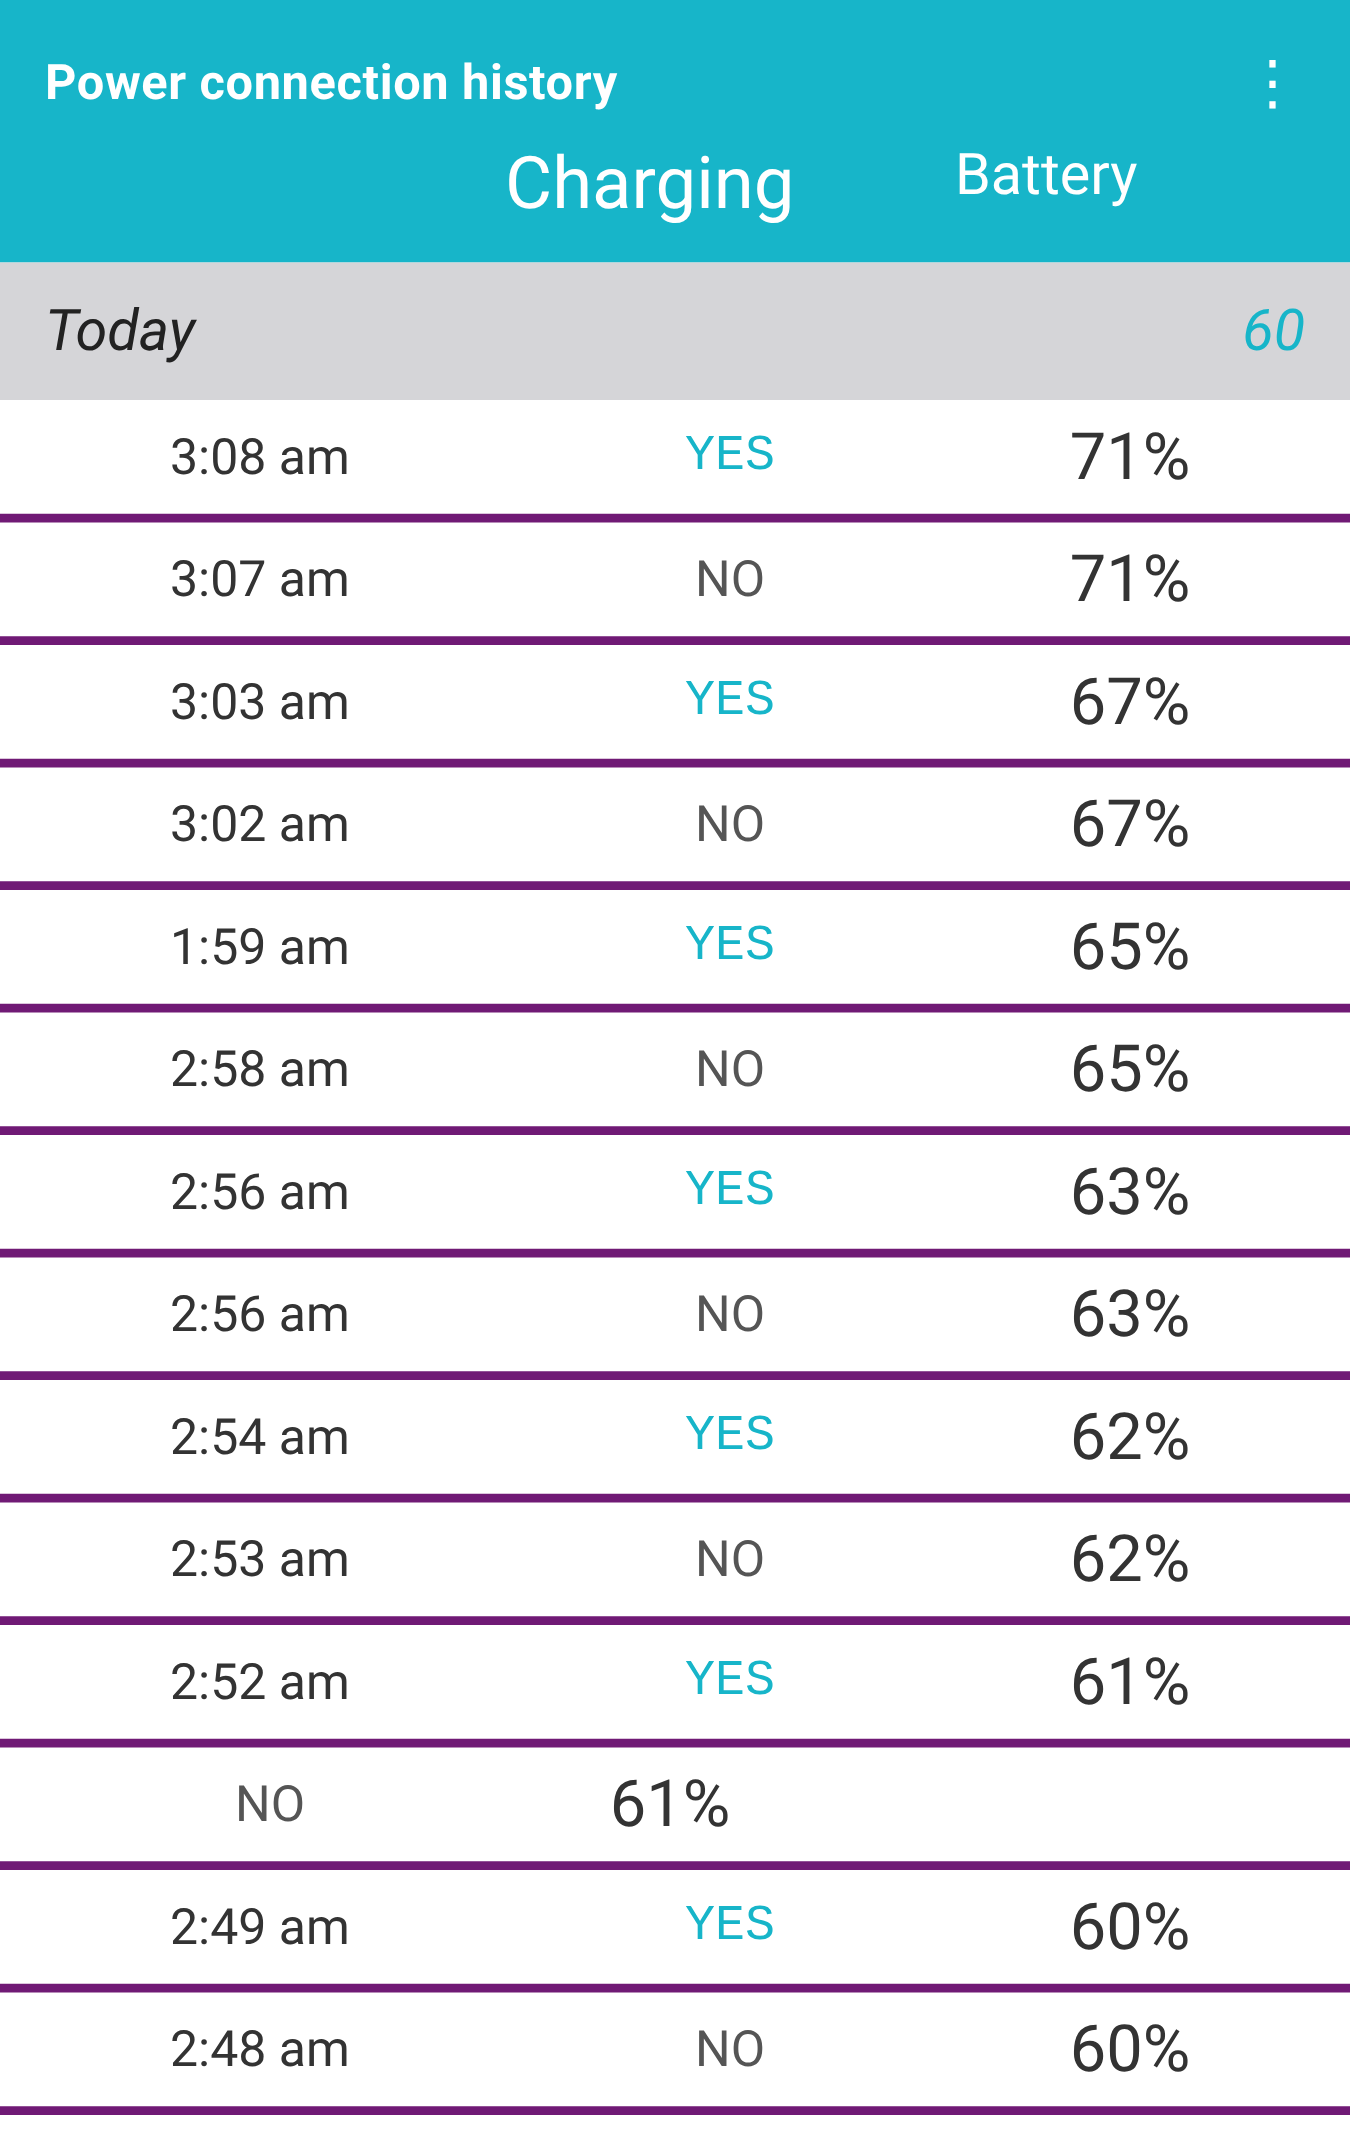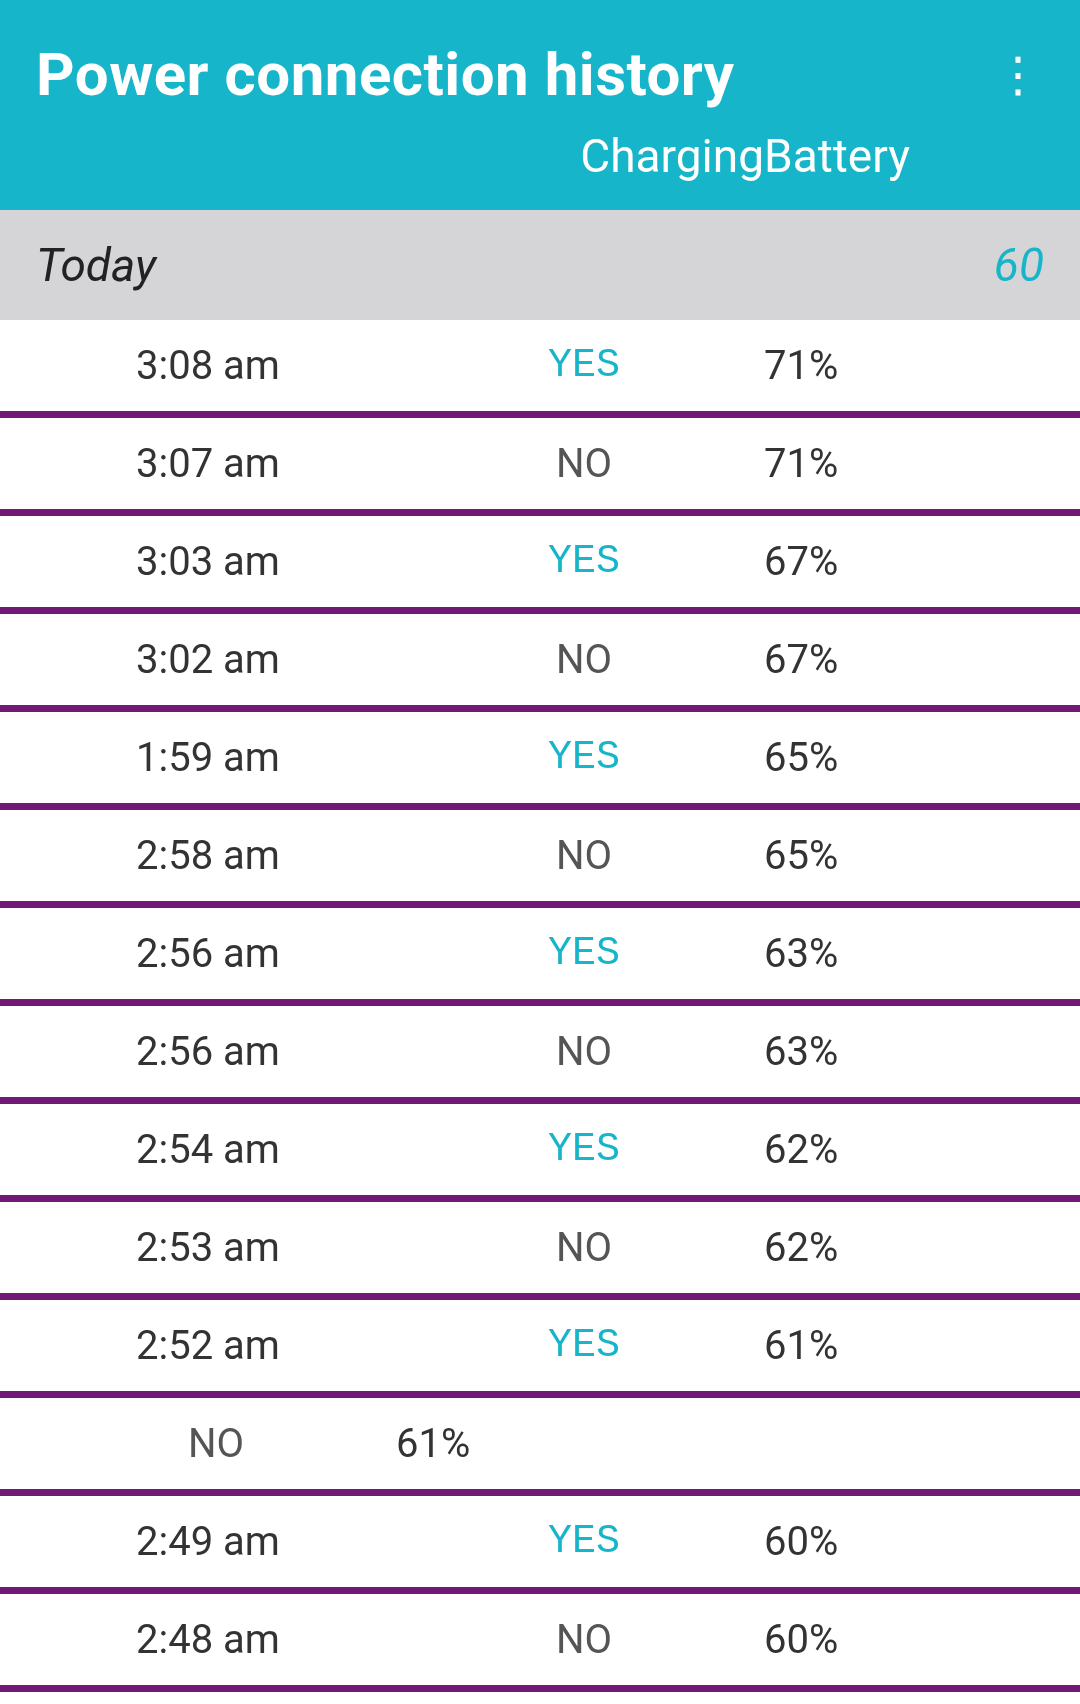--- a/index.html
+++ b/index.html
@@ -28,21 +28,21 @@
 
     .header-top {
       display: flex;
       align-items: center;
       justify-content: space-between;
       padding-top: 30px;
     }
 
     .header-title {
       color: #fff;
-      font-size: 60px;
+      font-size: 39px;
       font-weight: 700;
       letter-spacing: 0.5px;
     }
 
     .menu-icon {
       color: #fff;
       font-size: 48px;
       line-height: 1;
       cursor: pointer;
       letter-spacing: 2px;
@@ -50,23 +50,23 @@
 
     .header-columns {
       display: flex;
       justify-content: flex-end;
       padding-bottom: 18px;
       gap: 0;
     }
 
     .col-charging-header {
       width: 360px;
-      text-align: right;
-      color: #fff;
-      font-size: 46px;
+      text-align: left;
+      color: #fff;
+      font-size: 58px;
       font-weight: 400;
     }
 
     .col-battery-header {
       width: 280px;
       text-align: left;
       color: #fff;
       font-size: 46px;
       font-weight: 400;
     }
@@ -125,22 +125,22 @@
       font-family: Liberation Mono, monospace;
     }
 
     .col-charging.no {
       color: #555;
       font-weight: 400;
     }
 
     .col-battery {
       width: 280px;
-      text-align: left;
-      font-size: 40px;
+      text-align: center;
+      font-size: 52px;
       color: #333;
     }
   </style>
 </head>
 <body>
 
 <div class="header">
   <div class="header-top">
     <span class="header-title">Power connection history</span>
     <span class="menu-icon">⋮</span>

